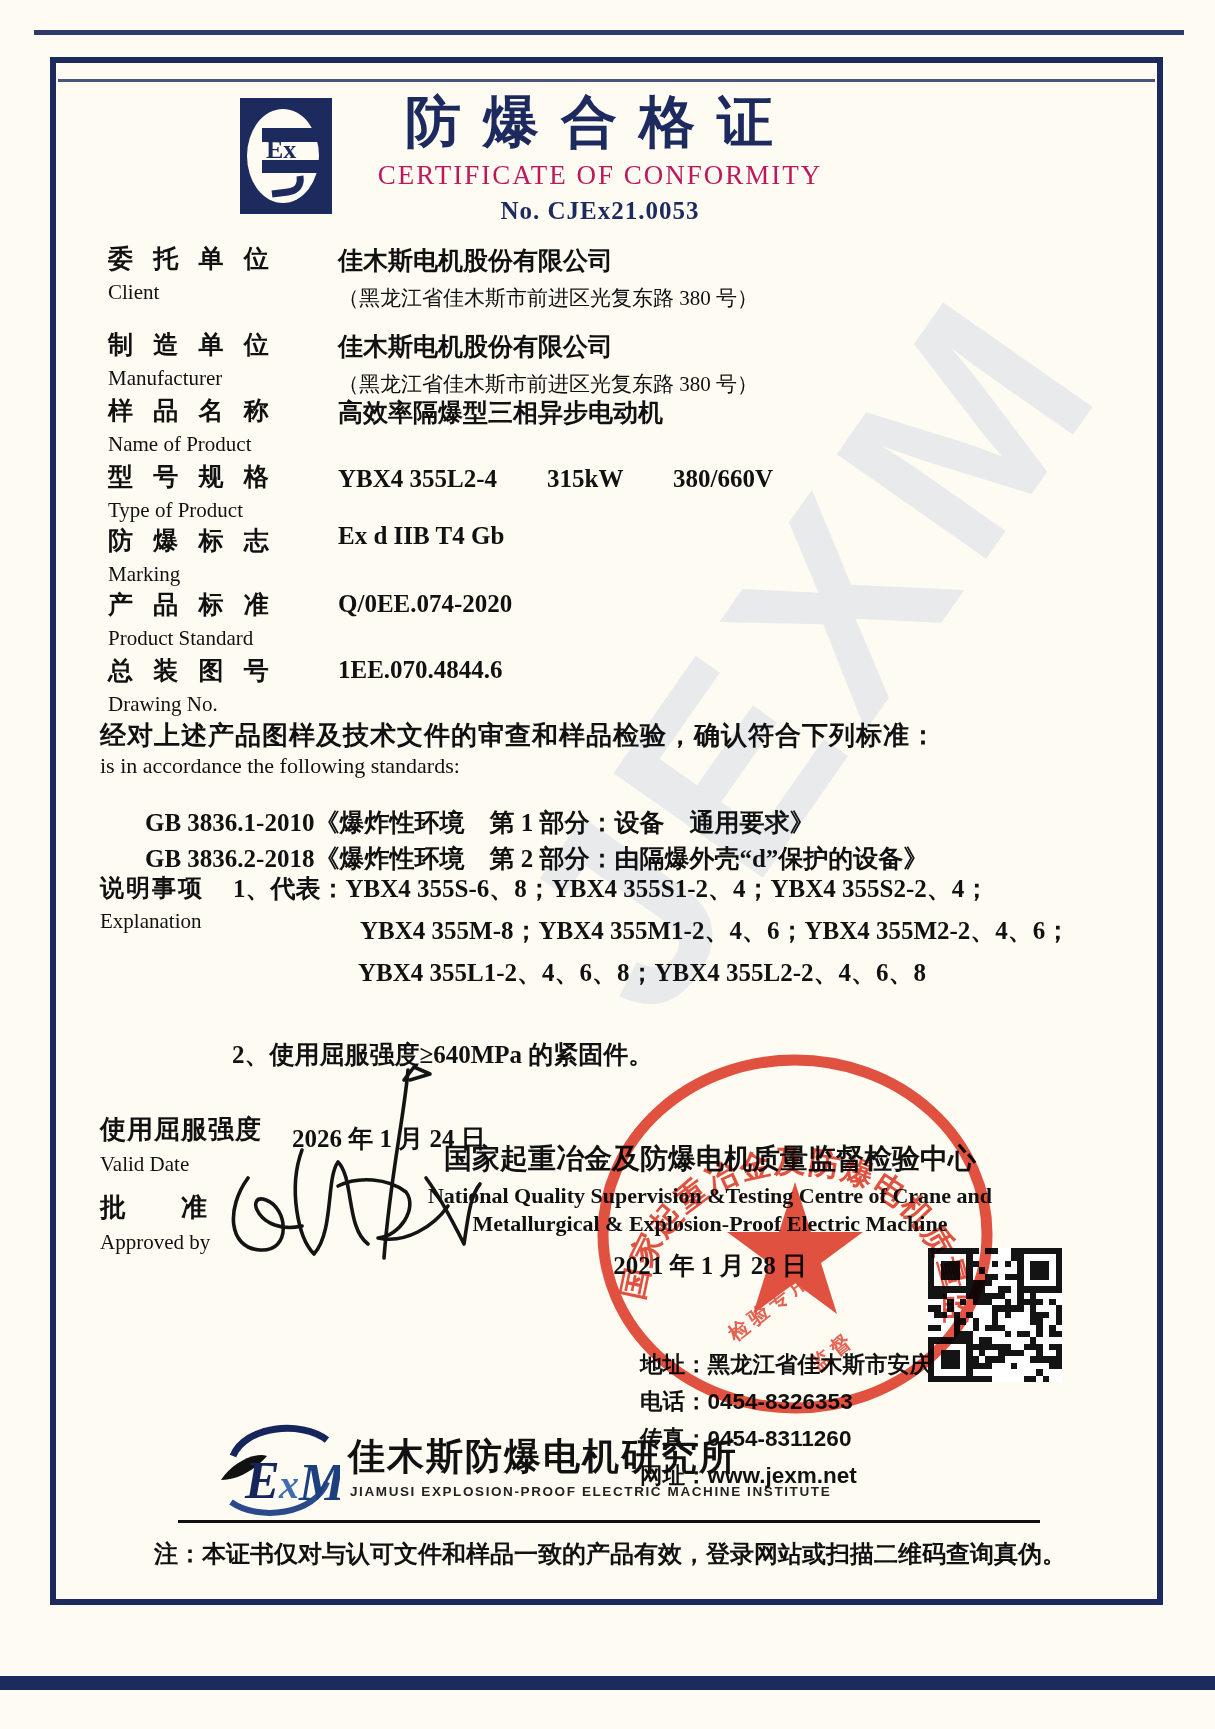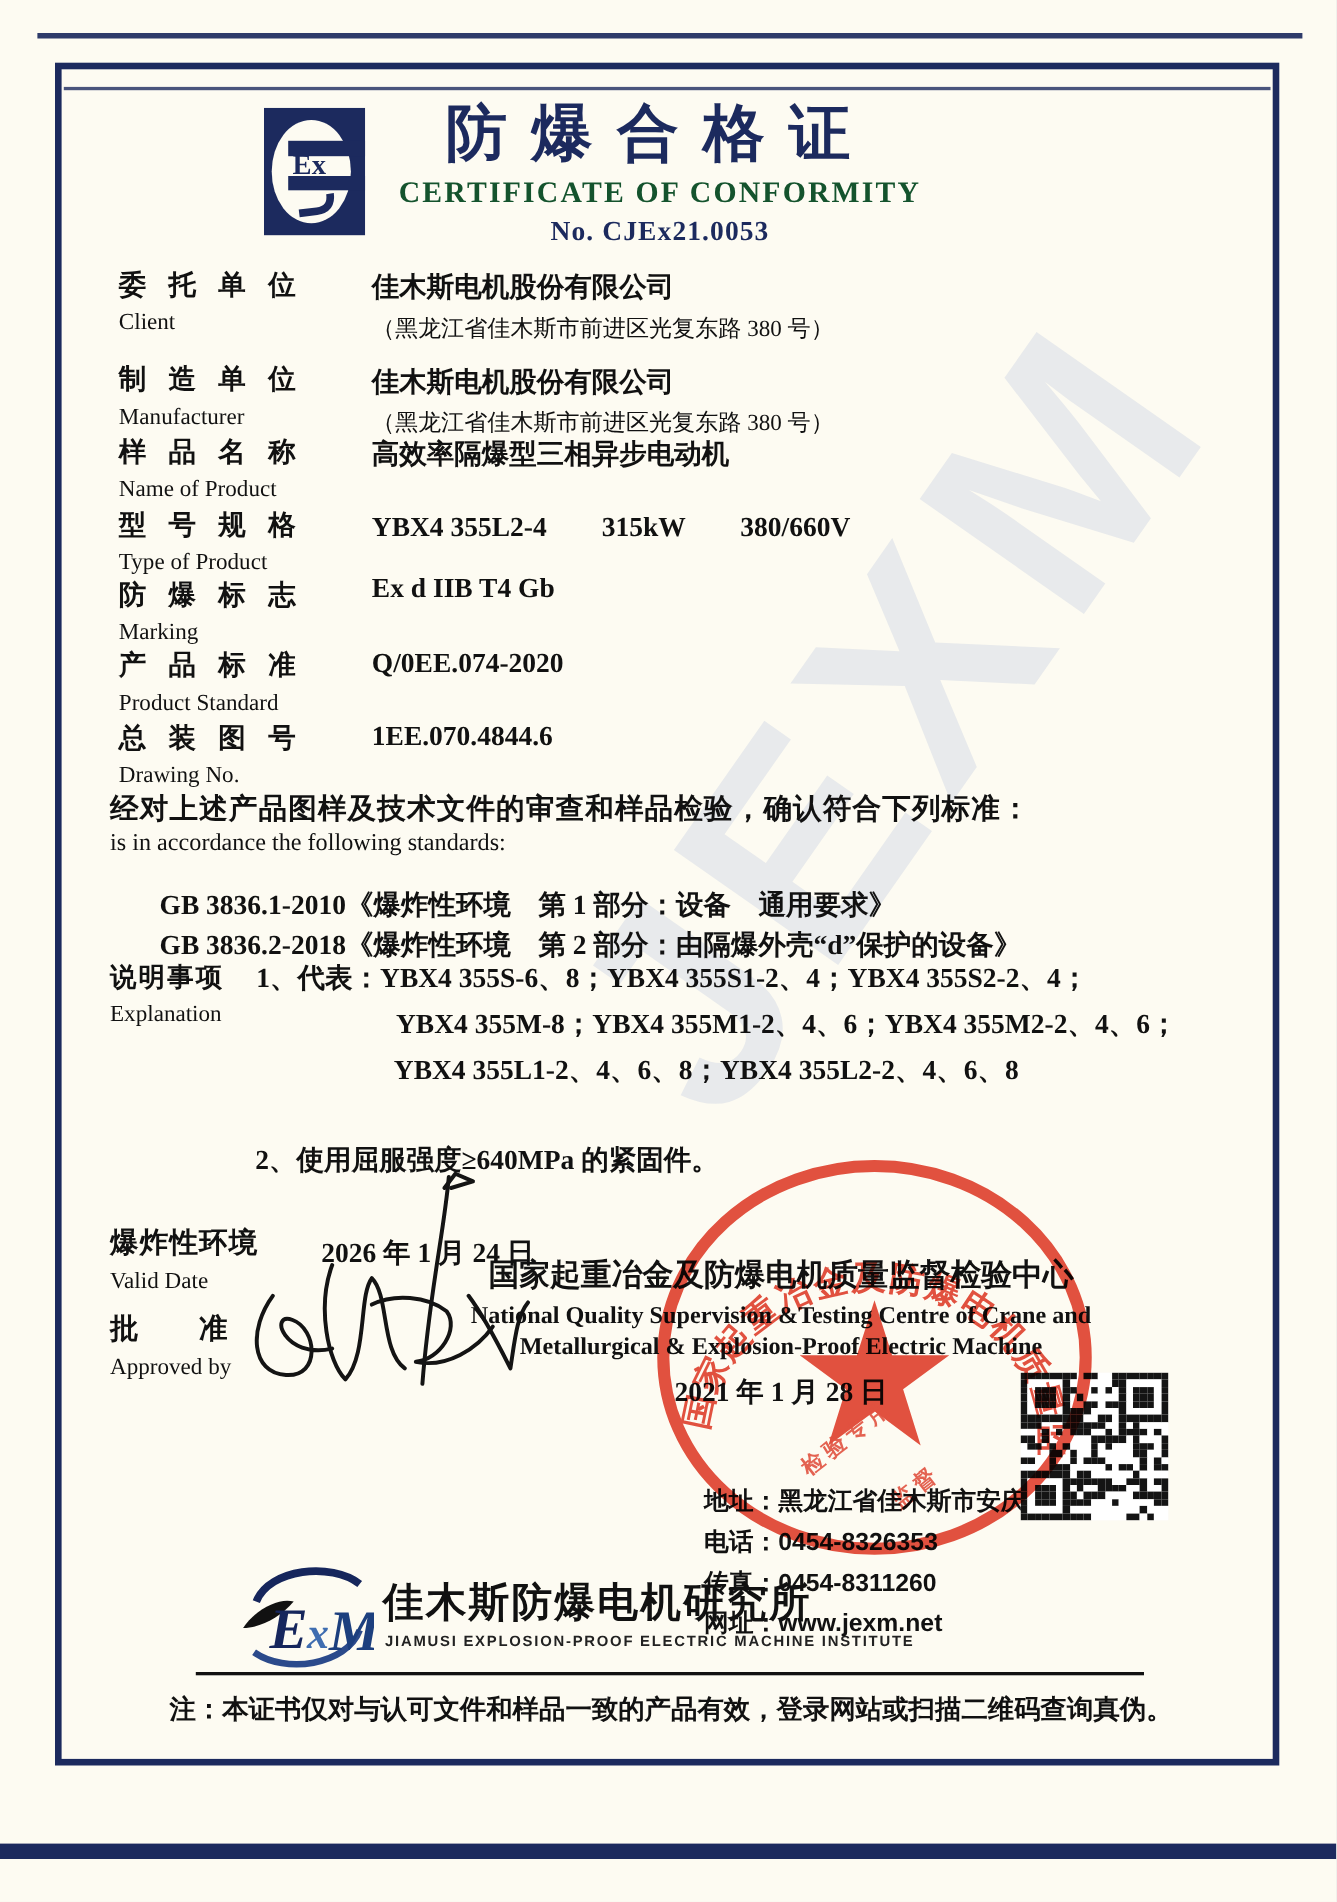--- a/index.html
+++ b/index.html
@@ -20,21 +20,21 @@
     display:flex;align-items:center;justify-content:center;
     transform:rotate(-55deg);
     font-family:"Liberation Sans",sans-serif;font-weight:bold;
     font-size:265px;letter-spacing:18px;color:rgba(125,148,205,0.16);
     z-index:0;pointer-events:none;
   }
   .content{z-index:1;}
   
   .header-text{left:330px;top:90px;width:540px;text-align:center;}
   .title-cn{font-size:56px;font-weight:bold;letter-spacing:22px;color:#1c2a5e;line-height:1.15;}
-  .title-en{font-size:27px;font-weight:bold;color:#14532d;letter-spacing:2px;margin-top:6px;}
+  .title-en{font-size:27px;font-weight:normal;color:#be185d;letter-spacing:2px;margin-top:6px;}
   .cert-no{font-size:25px;font-weight:bold;color:#1c2a5e;margin-top:6px;letter-spacing:1px;}
   
   .lab-cn{font-size:25px;font-weight:bold;letter-spacing:7px;white-space:nowrap;}
   .lab-en{font-size:21px;white-space:nowrap;margin-top:5px;}
   .val{font-size:25px;font-weight:bold;white-space:nowrap;}
   .val-note{font-size:21px;white-space:nowrap;margin-top:7px;}
   .stmt-cn{font-size:26px;font-weight:bold;letter-spacing:1px;white-space:nowrap;}
   .stmt-en{font-size:22px;line-height:1.28;}
   .std{font-size:25px;font-weight:bold;white-space:nowrap;}
   .exp-line{font-size:25px;font-weight:bold;white-space:nowrap;}
@@ -152,21 +152,21 @@
   <div class="abs content" style="left:100px;top:872px;">
     <div style="font-size:24px;font-weight:bold;letter-spacing:2px;">说明事项</div>
     <div class="lab-en">Explanation</div>
   </div>
   <div class="abs content exp-line" style="left:233px;top:872px;">1、代表：YBX4 355S-6、8；YBX4 355S1-2、4；YBX4 355S2-2、4；</div>
   <div class="abs content exp-line" style="left:360px;top:914px;">YBX4 355M-8；YBX4 355M1-2、4、6；YBX4 355M2-2、4、6；</div>
   <div class="abs content exp-line" style="left:358px;top:956px;">YBX4 355L1-2、4、6、8；YBX4 355L2-2、4、6、8</div>
   <div class="abs content exp-line" style="left:232px;top:1038px;">2、使用屈服强度≥640MPa 的紧固件。</div>
 
   <div class="abs content" style="left:100px;top:1112px;">
-    <div class="stmt-cn">爆炸性环境</div>
+    <div class="stmt-cn">使用屈服强度</div>
     <div class="lab-en">Valid Date</div>
   </div>
   <div class="abs content val" style="left:292px;top:1122px;">2026 年 1 月 24 日</div>
 
   <div class="abs content" style="left:100px;top:1190px;">
     <div class="stmt-cn">批　　准</div>
     <div class="lab-en">Approved by</div>
   </div>
   <div class="abs content" style="left:218px;top:1058px;width:270px;height:215px;">
     <svg width="270" height="215" viewBox="0 0 270 215">

